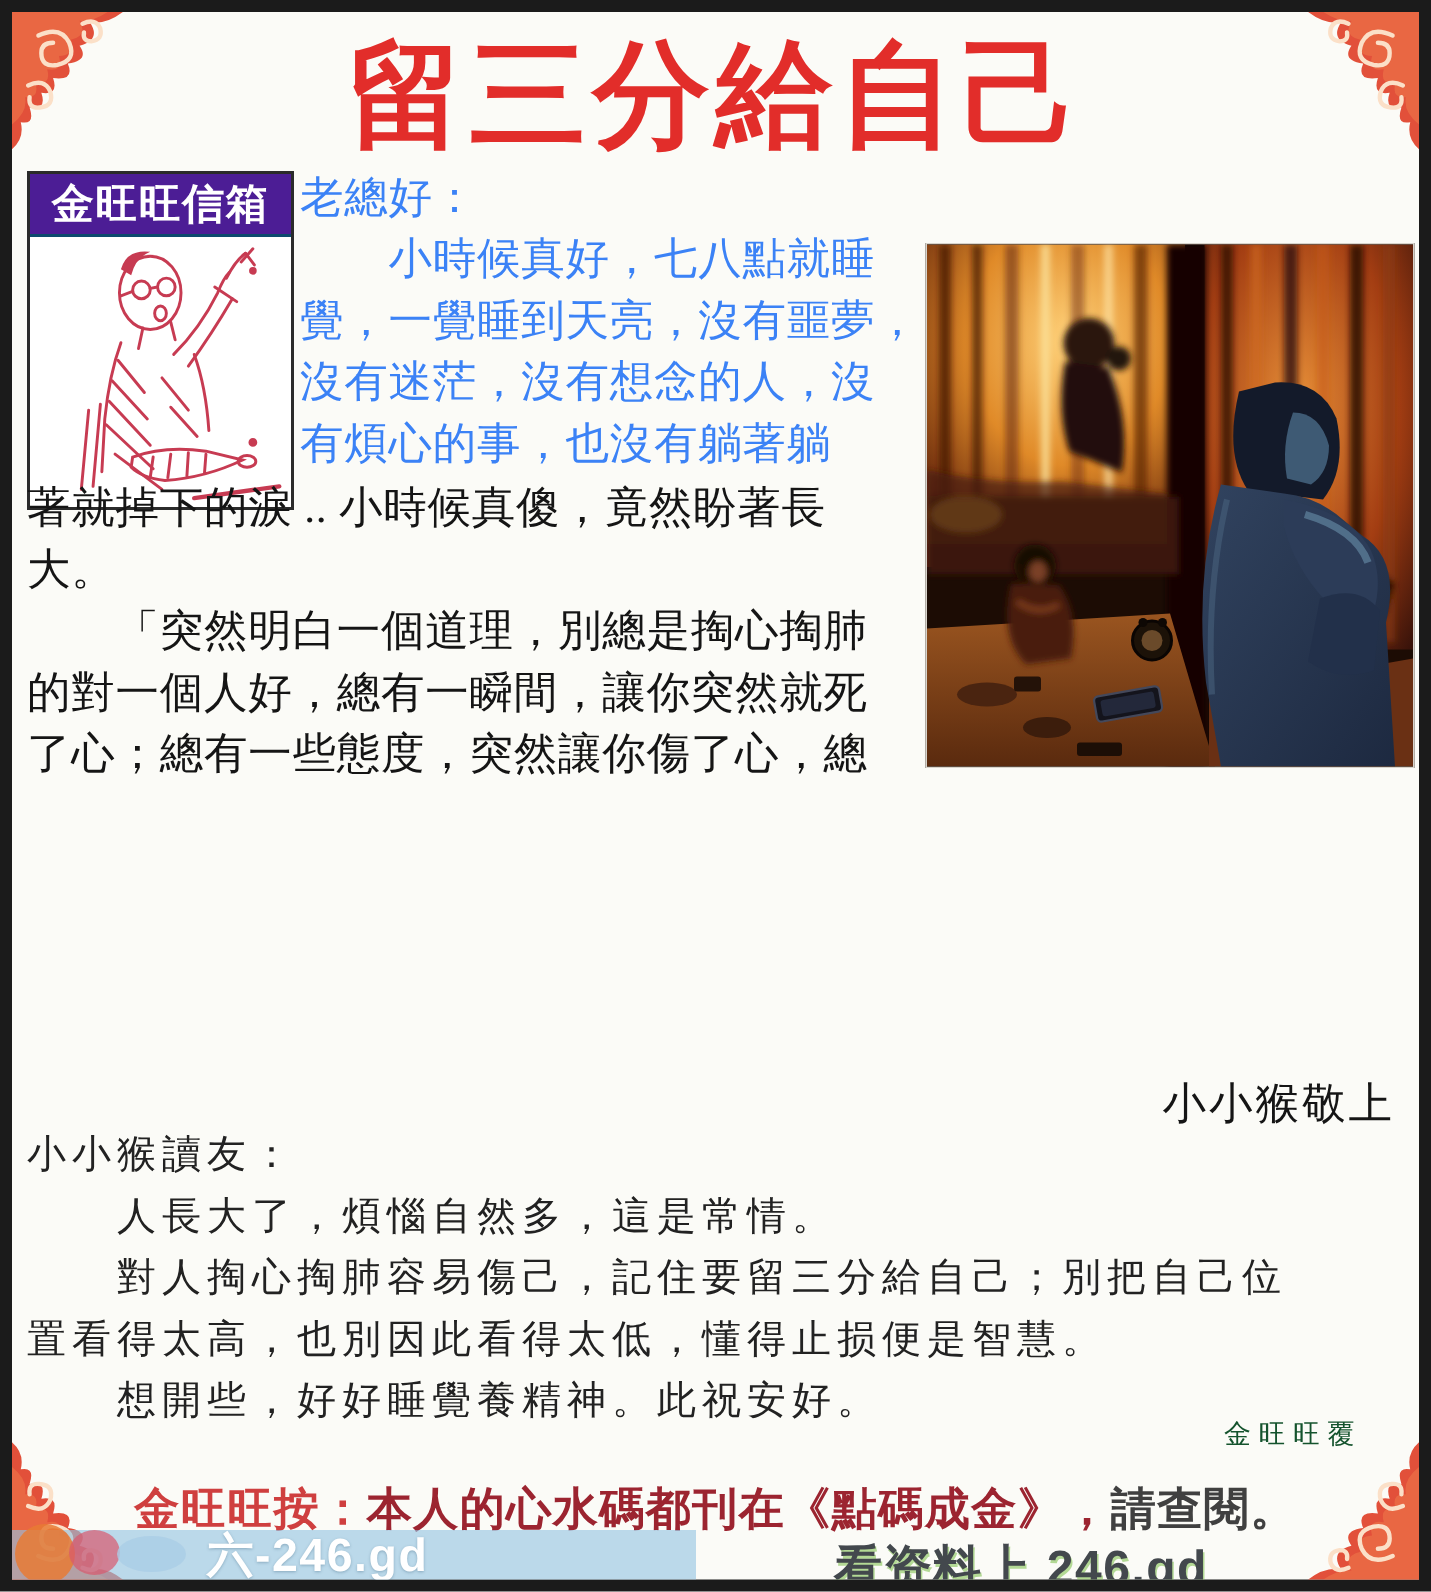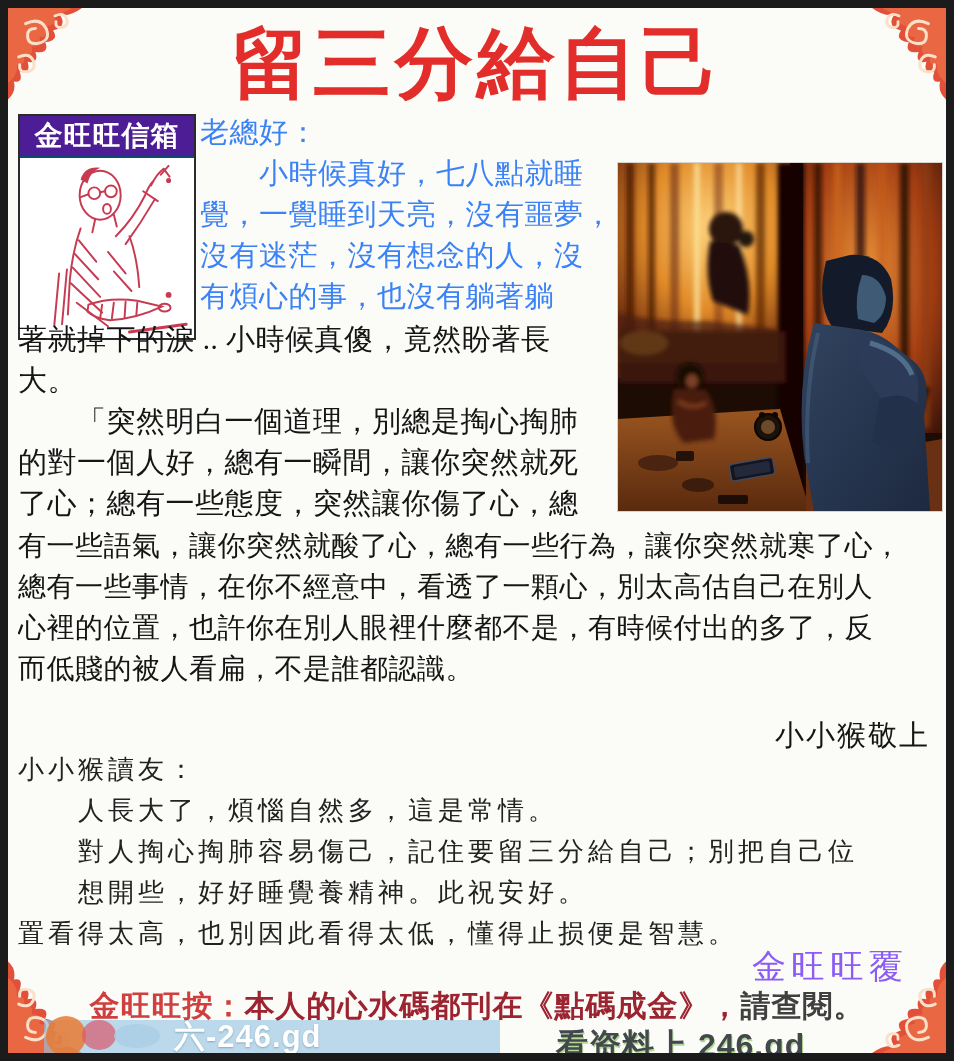--- a/index.html
+++ b/index.html
@@ -58,34 +58,34 @@
     position:absolute;right:16px;top:689px;
     font-size:29px;color:#151515;letter-spacing:2px;margin-top:19px;
   }
   .reply{
     position:absolute;left:10px;top:741px;width:928px;
     font-size:26px;line-height:41px;color:#222;letter-spacing:4px;
     white-space:nowrap;overflow:hidden;
   }
   .reply-sig{
     position:absolute;right:38px;top:936px;
-    font-size:34px;color:#8b5cf6;letter-spacing:5px;
+    font-size:18px;color:#14532d;letter-spacing:5px;
   }
   .footer-note{
     position:absolute;left:0;top:978px;width:100%;
     text-align:center;font-size:30px;font-weight:bold;letter-spacing:1px;
     white-space:nowrap;
   }
   .fn-prefix{color:#cf3f3f;}
   .fn-body{color:#9c2430;}
   .fn-suffix{color:#404040;}
   .wm-band{
     position:absolute;left:0;top:1012px;width:456px;height:34px;
     background:rgba(147,196,226,0.62);
-    display:flex;align-items:center;margin-left:36px;
+    display:flex;align-items:center;
   }
   .wm-logo{position:relative;width:130px;height:34px;}
   .wm-logo .blob{position:absolute;border-radius:50%;}
   .blob1{left:2px;top:-4px;width:40px;height:40px;background:rgba(232,122,52,0.85);}
   .blob2{left:38px;top:0px;width:34px;height:30px;background:rgba(216,88,110,0.7);border-radius:40% 60% 55% 45%;}
   .blob3{left:70px;top:4px;width:46px;height:24px;background:rgba(170,205,230,0.8);border-radius:45%;}
   .wm-left-text{
     font-family:"Liberation Sans","DejaVu Sans",sans-serif;
     font-size:31px;font-weight:bold;color:#fff;
     text-shadow:0 1px 2px rgba(40,80,110,0.35);
@@ -285,35 +285,29 @@
   </div>
 
   <div class="letter-mid">
     <div>著就掉下的淚 .. 小時候真傻，竟然盼著長</div>
     <div>大。</div>
     <div>　　「突然明白一個道理，別總是掏心掏肺</div>
     <div>的對一個人好，總有一瞬間，讓你突然就死</div>
     <div>了心；總有一些態度，突然讓你傷了心，總</div>
   </div>
 
-  <div class="letter-full">
-    <div>有一些語氣，讓你突然就酸了心，總有一些行為，讓你突然就寒了心，</div>
-    <div>總有一些事情，在你不經意中，看透了一顆心，別太高估自己在別人</div>
-    <div>心裡的位置，也許你在別人眼裡什麼都不是，有時候付出的多了，反</div>
-    <div>而低賤的被人看扁，不是誰都認識。</div>
-  </div>
 
   <div class="letter-sig">小小猴敬上</div>
 
   <div class="reply">
     <div>小小猴讀友：</div>
     <div>　　人長大了，煩惱自然多，這是常情。</div>
     <div>　　對人掏心掏肺容易傷己，記住要留三分給自己；別把自己位</div>
+    <div>置看得太高，也別因此看得太低，懂得止损便是智慧。</div>
     <div>　　想開些，好好睡覺養精神。此祝安好。</div>
-    <div>置看得太高，也別因此看得太低，懂得止损便是智慧。</div>
   </div>
 
   <div class="reply-sig">金旺旺覆</div>
 
   <div class="footer-note">
     <span class="fn-prefix">金旺旺按：</span><span class="fn-body">本人的心水碼都刊在《點碼成金》，</span><span class="fn-suffix">請查閱。</span>
   </div>
 
   <div class="wm-band">
     <div class="wm-logo">

